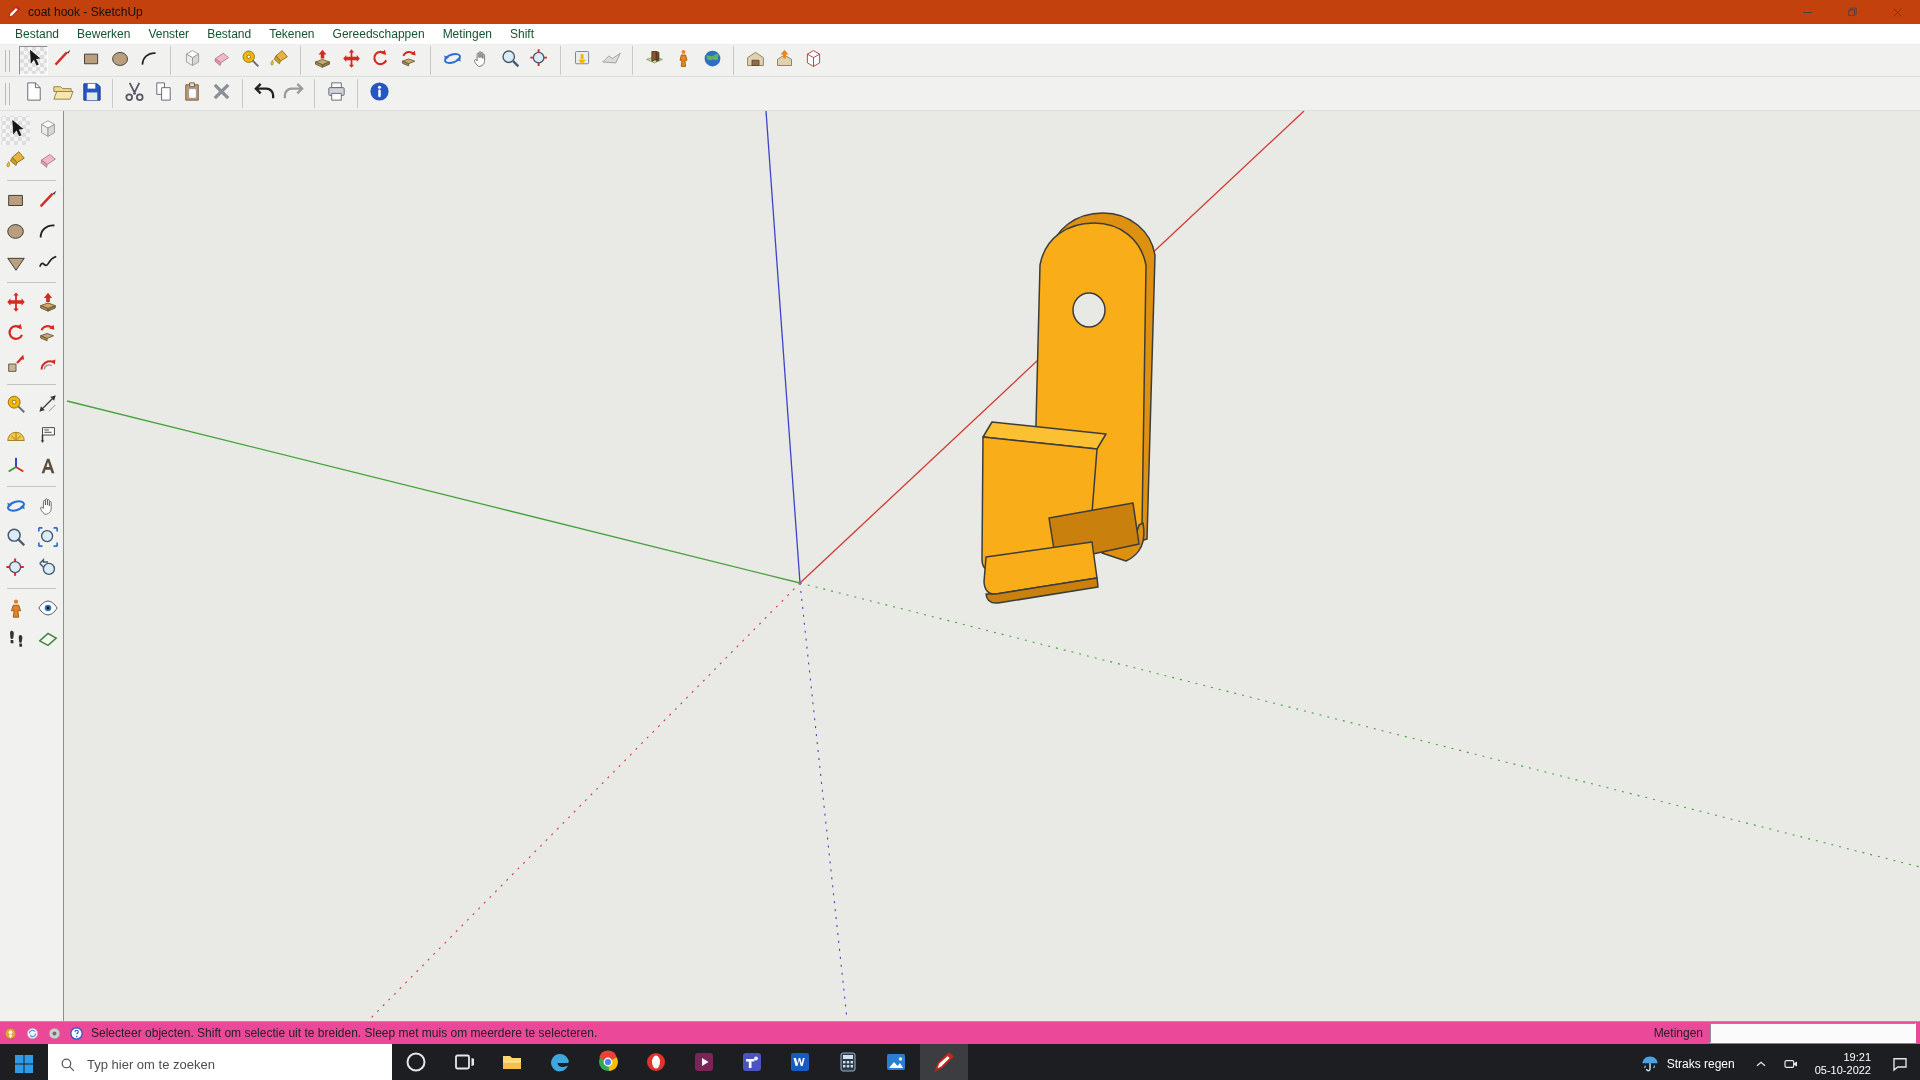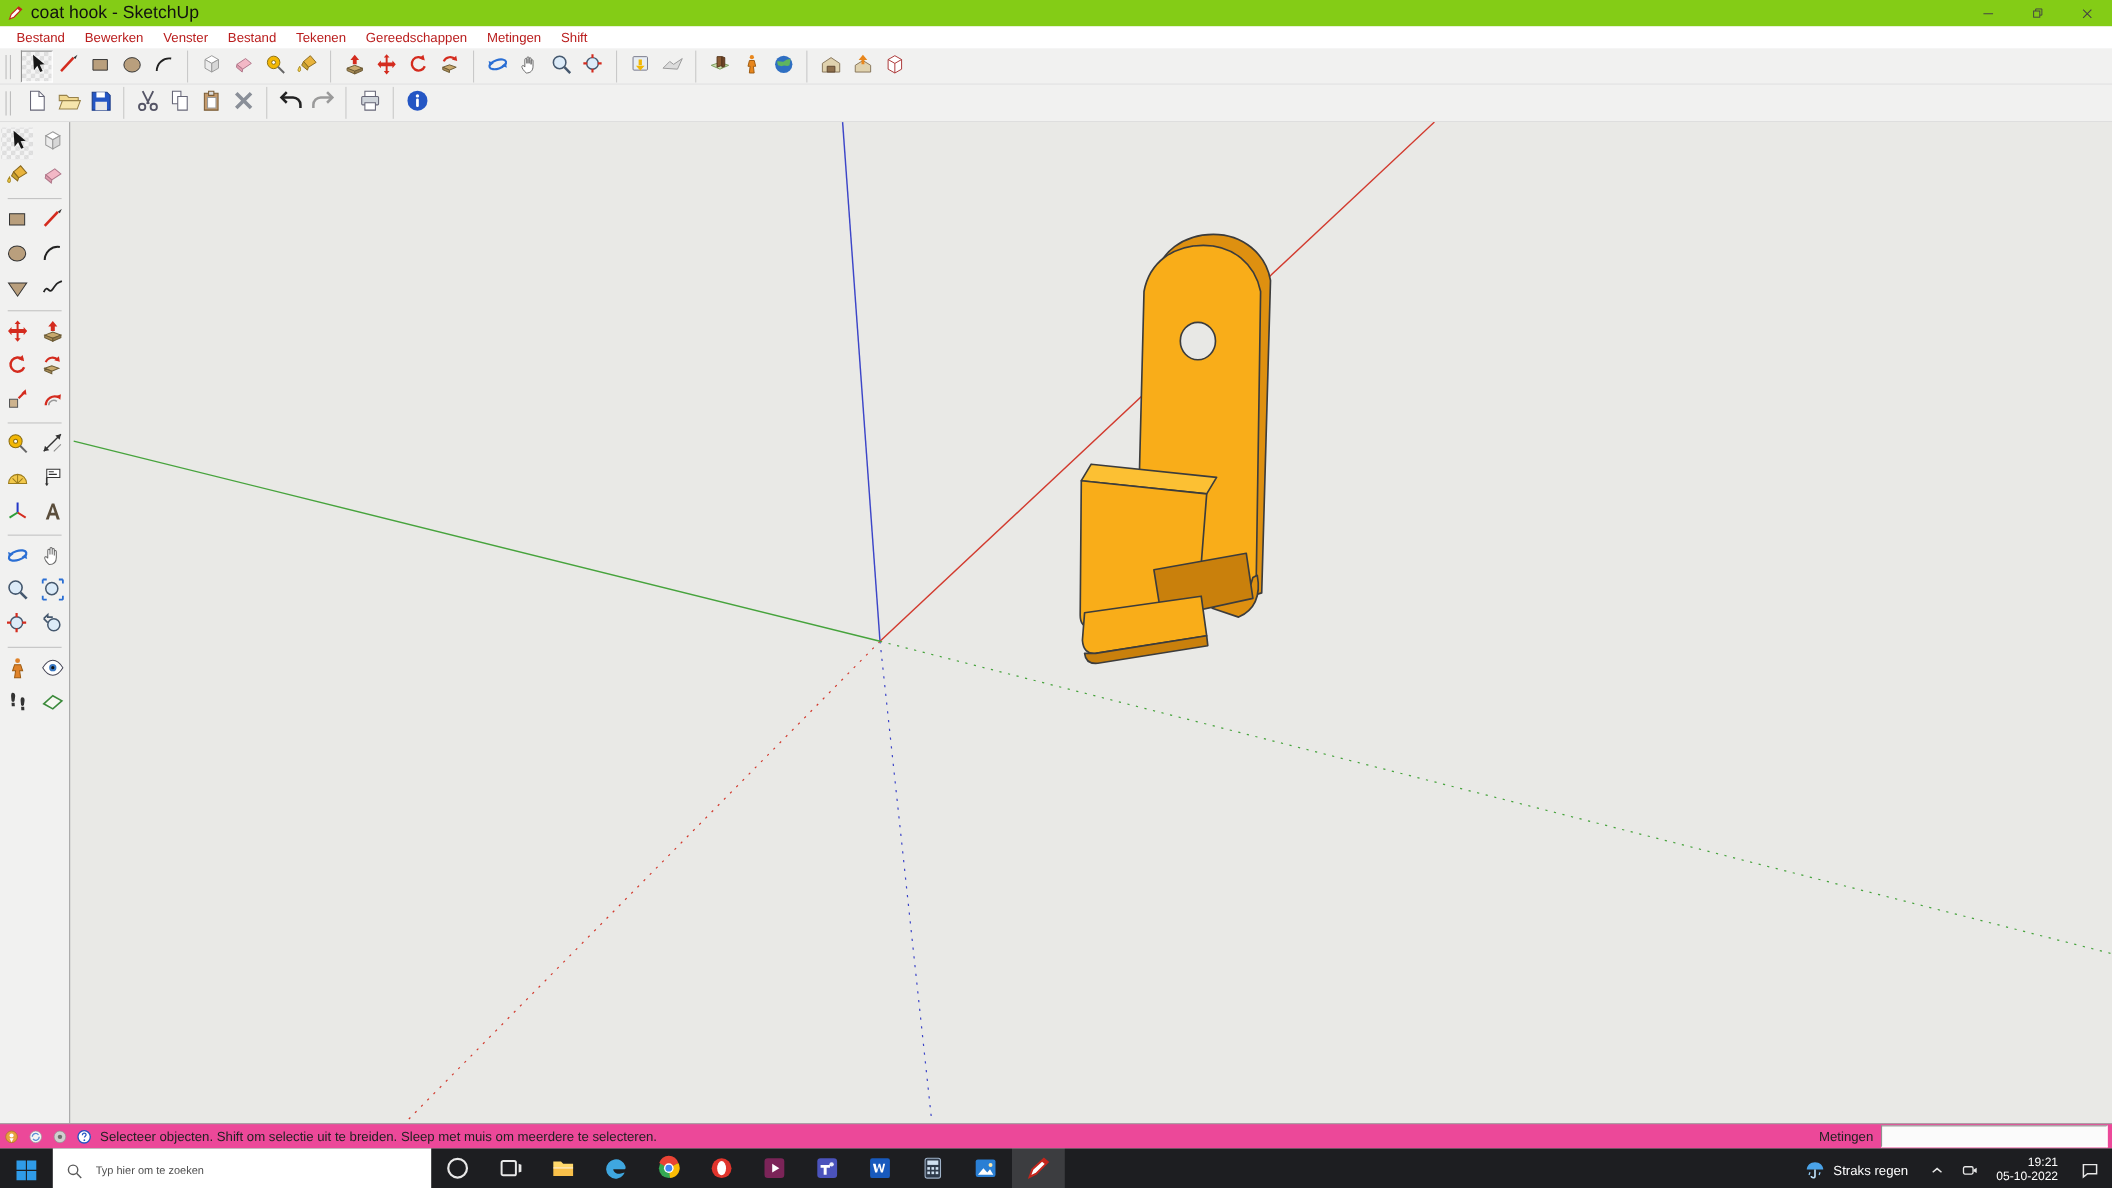--- a/index.html
+++ b/index.html
@@ -1,25 +1,25 @@
 <!DOCTYPE html>
 <html><head>
 <meta charset="utf-8">
 <style>
   html,body{margin:0;padding:0;background:#000;}
   .screen{width:1920px;height:1080px;position:relative;overflow:hidden;background:#e9e9e6;
     font-family:"Liberation Sans",sans-serif;-webkit-font-smoothing:antialiased;}
   
-  .titlebar{height:24px;background:#84cc16;display:flex;align-items:center;padding-left:6px;gap:6px;font-size:16px;color:#111;}
+  .titlebar{height:24px;background:#c2410c;display:flex;align-items:center;padding-left:6px;gap:6px;font-size:12px;color:#111;}
   .app-logo svg{width:16px;height:16px;display:block;}
   .win-controls{margin-left:auto;display:flex;height:100%;}
   .win-btn{width:45px;display:flex;align-items:center;justify-content:center;}
   .win-btn svg{width:15px;height:15px;}
   
-  .menubar{height:20px;background:#ffffff;display:flex;align-items:center;padding-left:6px;font-size:12px;color:#b91c1c;border-bottom:1px solid #eee;}
+  .menubar{height:20px;background:#ffffff;display:flex;align-items:center;padding-left:6px;font-size:12px;color:#14532d;border-bottom:1px solid #eee;}
   .menu-item{padding:2px 9px;}
   
   .toolbar{background:#f1f1f0;display:flex;align-items:center;height:31px;padding-left:2px;border-bottom:1px solid #dedede;}
   .toolbar.row2{height:33px;}
   .tb-handle{width:3px;height:22px;border-left:1px solid #bdbdbd;border-right:1px solid #bdbdbd;margin:0 5px 0 3px;}
   .tb-group{display:flex;align-items:center;padding:0 4px;}
   .tb-group + .tb-group{border-left:1px solid #c9c9c9;margin-left:2px;padding-left:7px;}
   .tb-btn{width:27px;height:27px;display:flex;align-items:center;justify-content:center;border:1px solid transparent;}
   .tb-btn svg{width:21px;height:21px;}
   .row2 .tb-btn svg{width:23px;height:23px;}
@@ -42,21 +42,21 @@
   .statusbar{height:22px;background:#ec4899;border-top:1px solid #9e9e9e;display:flex;align-items:center;font-size:12px;color:#222;gap:7px;padding:0 3px;}
   .st-icn svg{width:15px;height:15px;display:block;}
   .metingen-label{margin-left:auto;color:#222;}
   .metingen-box{width:200px;height:16px;background:#fbfbfb;border:1px solid;border-color:#8f8f8f #ffffff #ffffff #8f8f8f;margin-right:1px;font-size:11px;outline:none;}
   
   .taskbar{height:40px;background:#1d1e21;display:flex;align-items:stretch;color:#eee;}
   .tk-btn{width:48px;display:flex;align-items:center;justify-content:center;}
   .tk-btn svg{width:24px;height:24px;}
   .search{width:344px;background:#ffffff;display:flex;align-items:center;gap:9px;padding:0 11px;box-sizing:border-box;}
   .search svg{width:17px;height:17px;flex:none;}
-  .search input{border:none;outline:none;font-size:10px;color:#333;width:100%;background:transparent;font-family:"Liberation Sans",sans-serif;}
+  .search input{border:none;outline:none;font-size:13px;color:#333;width:100%;background:transparent;font-family:"Liberation Sans",sans-serif;}
   .search input::placeholder{color:#4e4e4e;opacity:1;}
   .active-app{background:rgba(255,255,255,.14);box-shadow:inset 0 -2px 0 #76b9ed;}
   .tray{margin-left:auto;display:flex;align-items:stretch;}
   .weather{display:flex;align-items:center;gap:7px;padding:0 11px;font-size:12px;color:#fff;}
   .weather svg{width:20px;height:20px;}
   .tray-btn{width:30px;display:flex;align-items:center;justify-content:center;}
   .tray-btn svg{width:16px;height:16px;}
   .clock{display:flex;flex-direction:column;align-items:flex-end;justify-content:center;font-size:11px;line-height:13px;padding:0 9px;color:#fff;}
   .action-center{width:40px;display:flex;align-items:center;justify-content:center;}
   .action-center svg{width:18px;height:18px;}

